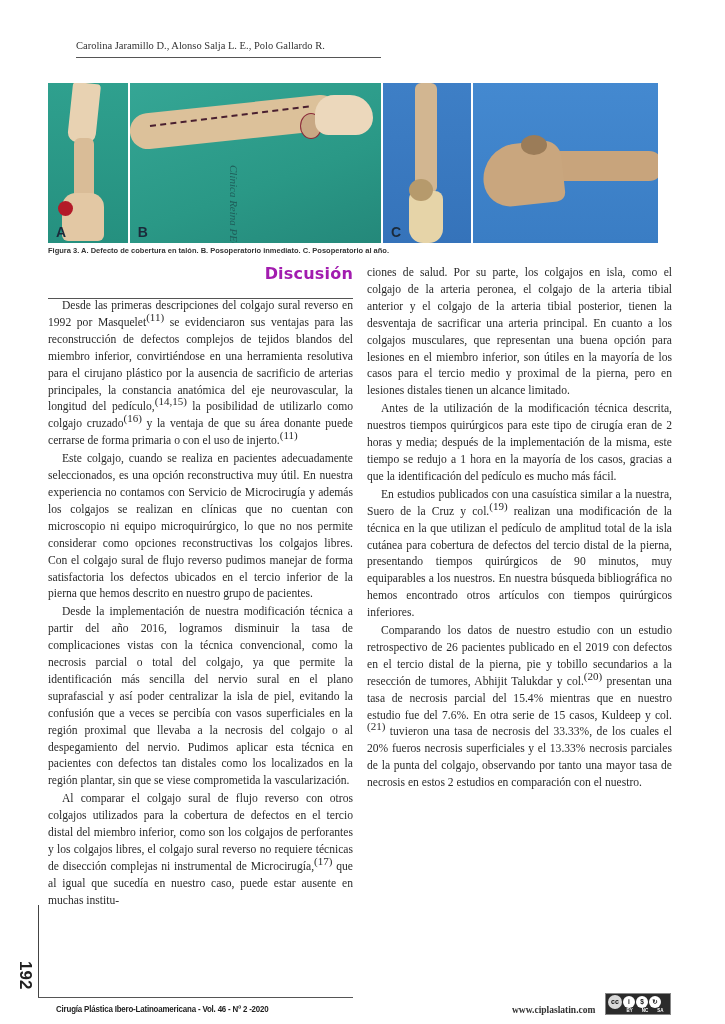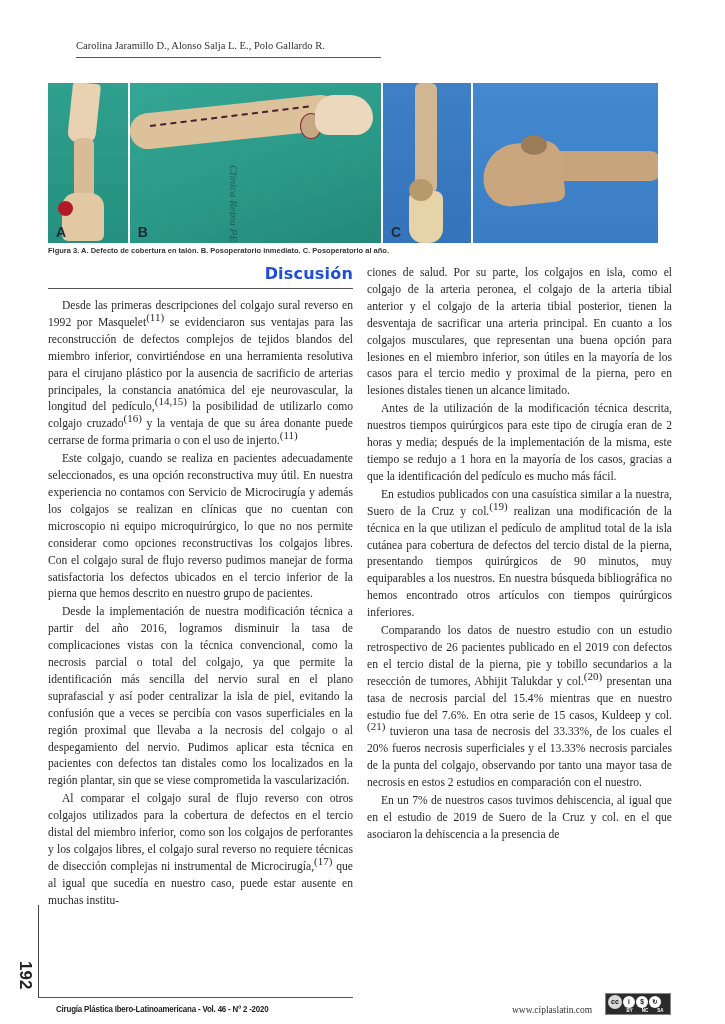--- a/index.html
+++ b/index.html
@@ -49,22 +49,22 @@
   .heel-c2 { position: absolute; left: 48px; top: 52px; width: 26px; height: 20px; background: #9b7c58; border-radius: 50%; }
 
   .caption {
     position: absolute; left: 48px; top: 246px; width: 610px;
     font-family: "Liberation Sans", "DejaVu Sans", sans-serif; font-weight: bold;
     font-size: 7.5px; color: #333;
   }
 
   .section-title {
     position: absolute; left: 48px; top: 264px; width: 305px; text-align: right;
-    font-family: "DejaVu Sans", "Liberation Sans", sans-serif; font-size: 16px; color: #1d4ed8;
-    padding-bottom: 5px; border-bottom: 1px solid #555; letter-spacing: 0.2px;
+    font-family: "DejaVu Sans", "Liberation Sans", sans-serif; font-size: 16px; color: #a21caf;
+    padding-bottom: 15px; border-bottom: 1px solid #555; letter-spacing: 0.2px;
   }
 
   .col {
     position: absolute; width: 305px;
     font-size: 11.6px; line-height: 16.9px; text-align: justify; color: #2a2a2a;
     hyphens: manual;
   }
   .col-left { left: 48px; top: 298px; }
   .col-right { left: 367px; top: 265px; }
   .col p { text-indent: 14px; margin-bottom: 1px; }
@@ -78,21 +78,21 @@
     transform: rotate(90deg); transform-origin: center center; text-align: center; line-height: 24px;
   }
   .footer-rule { position: absolute; left: 38px; top: 997px; width: 315px; height: 1px; background: #555; }
   .footer-journal {
     position: absolute; left: 56px; top: 1004px;
     font-family: "Liberation Sans", "DejaVu Sans", sans-serif; font-weight: bold; font-size: 9px;
     color: #222; letter-spacing: -0.2px; transform: scaleX(0.88); transform-origin: left center;
   }
   .footer-url {
     position: absolute; left: 512px; top: 1005px;
-    font-size: 9.5px; color: #333;
+    font-size: 9.5px; color: #333; font-weight: bold;
   }
   .cc-badge {
     position: absolute; left: 605px; top: 993px; width: 66px; height: 22px;
     background: #2b2b2b; border: 1px solid #888; display: flex; flex-direction: column; padding: 1px 2px;
   }
   .cc-top { display: flex; gap: 1px; align-items: center; height: 13px; }
   .cc-circle { width: 12px; height: 12px; border-radius: 50%; background: #fff; color: #111; font-family: "Liberation Sans", sans-serif; font-weight: bold; font-size: 6.5px; display: flex; align-items: center; justify-content: center; }
   .cc-circle.big { width: 14px; height: 14px; background: #d9d9d9; font-size: 7px; }
   .cc-bottom { display: flex; justify-content: space-around; font-family: "Liberation Sans", sans-serif; font-size: 4.5px; color: #fff; font-weight: bold; padding-left: 14px; }
 </style>
@@ -139,21 +139,20 @@
   <p><span>Este colgajo, cuando se realiza en pacientes adecuadamente seleccionados, es una opción reconstructiva muy útil. En nuestra experiencia no contamos con Servicio de Microcirugía y además los colgajos se realizan en clínicas que no cuentan con microscopio ni equipo microquirúrgico, lo que no nos permite considerar como opciones reconstructivas los colgajos libres. Con el colgajo sural de flujo reverso pudimos manejar de forma satisfactoria los defectos ubicados en el tercio inferior de la pierna que hemos descrito en nuestro grupo de pacientes.</span></p>
   <p><span>Desde la implementación de nuestra modificación técnica a partir del año 2016, logramos disminuir la tasa de complicaciones vistas con la técnica convencional, como la necrosis parcial o total del colgajo, ya que permite la identificación más sencilla del nervio sural en el plano suprafascial y así poder centralizar la isla de piel, evitando la confusión que a veces se percibía con vasos superficiales en la región proximal que llevaba a la necrosis del colgajo o al despegamiento del nervio. Pudimos aplicar esta técnica en pacientes con defectos tan distales como los localizados en la región plantar, sin que se viese comprometida la vascularización.</span></p>
   <p><span>Al comparar el colgajo sural de flujo reverso con otros colgajos utilizados para la cobertura de defectos en el tercio distal del miembro inferior, como son los colgajos de perforantes y los colgajos libres, el colgajo sural reverso no requiere técnicas de disección complejas ni instrumental de Microcirugía,</span><sup>(17)</sup><span> que al igual que sucedía en nuestro caso, puede estar ausente en muchas institu-</span></p>
 </div>
 
 <div class="col col-right">
   <p class="cont"><span>ciones de salud. Por su parte, los colgajos en isla, como el colgajo de la arteria peronea, el colgajo de la arteria tibial anterior y el colgajo de la arteria tibial posterior, tienen la desventaja de sacrificar una arteria principal. En cuanto a los colgajos musculares, que representan una buena opción para lesiones en el miembro inferior, son útiles en la mayoría de los casos para el tercio medio y proximal de la pierna, pero en lesiones distales tienen un alcance limitado.</span></p>
   <p><span>Antes de la utilización de la modificación técnica descrita, nuestros tiempos quirúrgicos para este tipo de cirugía eran de 2 horas y media; después de la implementación de la misma, este tiempo se redujo a 1 hora en la mayoría de los casos, gracias a que la identificación del pedículo es mucho más fácil.</span></p>
   <p><span>En estudios publicados con una casuística similar a la nuestra, Suero de la Cruz y col.</span><sup>(19)</sup><span> realizan una modificación de la técnica  en la que utilizan el pedículo de amplitud total de la isla cutánea para cobertura de defectos del tercio distal de la pierna, presentando tiempos quirúrgicos de 90 minutos, muy equiparables a los nuestros. En nuestra búsqueda bibliográfica no hemos encontrado otros artículos con tiempos quirúrgicos inferiores.</span></p>
   <p><span>Comparando los datos de nuestro estudio con un estudio retrospectivo de 26 pacientes publicado en el 2019 con defectos en el tercio distal de la pierna, pie y tobillo secundarios a la resección de tumores, Abhijit Talukdar y col.</span><sup>(20)</sup><span> presentan una tasa de necrosis parcial del 15.4% mientras que en nuestro estudio fue del 7.6%. En otra serie de 15 casos, Kuldeep y col.</span><sup>(21)</sup><span> tuvieron una tasa de necrosis del 33.33%, de los cuales el 20% fueros necrosis superficiales y el 13.33% necrosis parciales de la punta del colgajo, observando por tanto una mayor tasa de necrosis en estos 2 estudios en comparación con el nuestro.</span></p>
-  <p><span>En un 7% de nuestros casos tuvimos dehiscencia, al igual que en el estudio de 2019 de Suero de la Cruz y col. en el que asociaron la dehiscencia a la presencia de</span></p>
 </div>
 
 <div class="page-rule-v"></div>
 <div class="page-number">192</div>
 <div class="footer-rule"></div>
 <div class="footer-journal">Cirugía Plástica Ibero-Latinoamericana - Vol. 46 - Nº 2 -2020</div>
 <div class="footer-url">www.ciplaslatin.com</div>
 
 <div class="cc-badge">
   <div class="cc-top">

